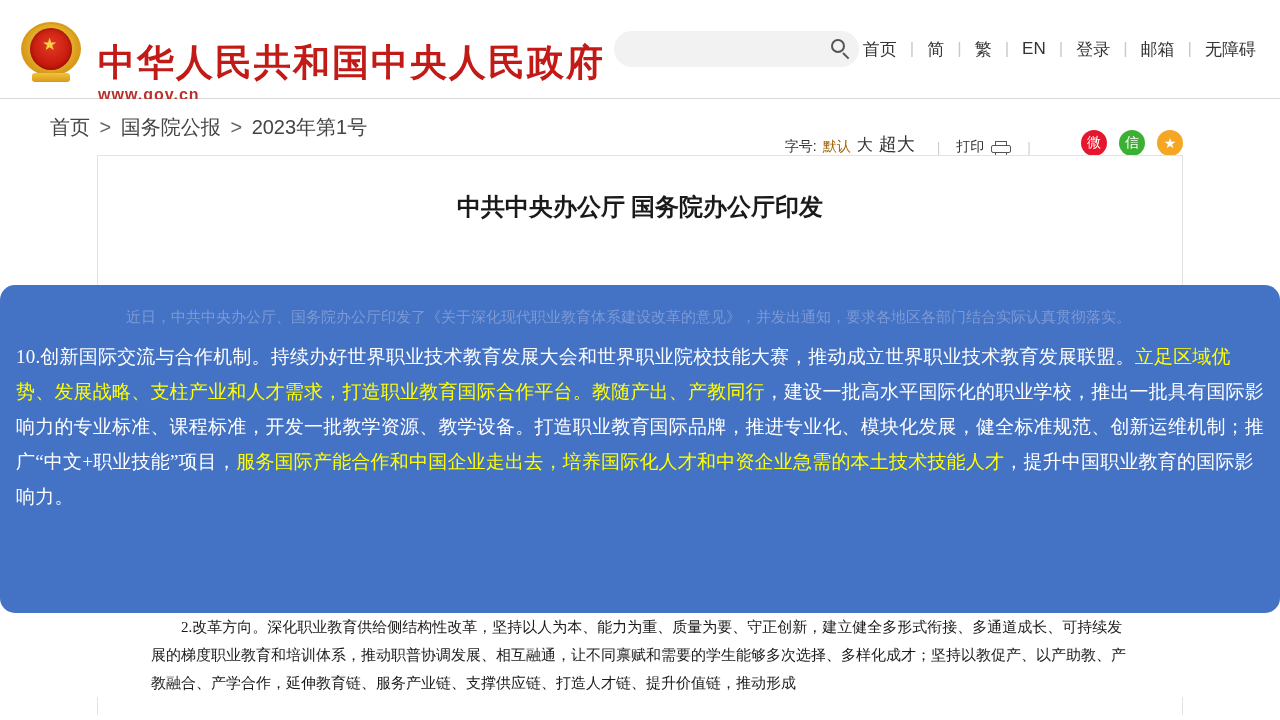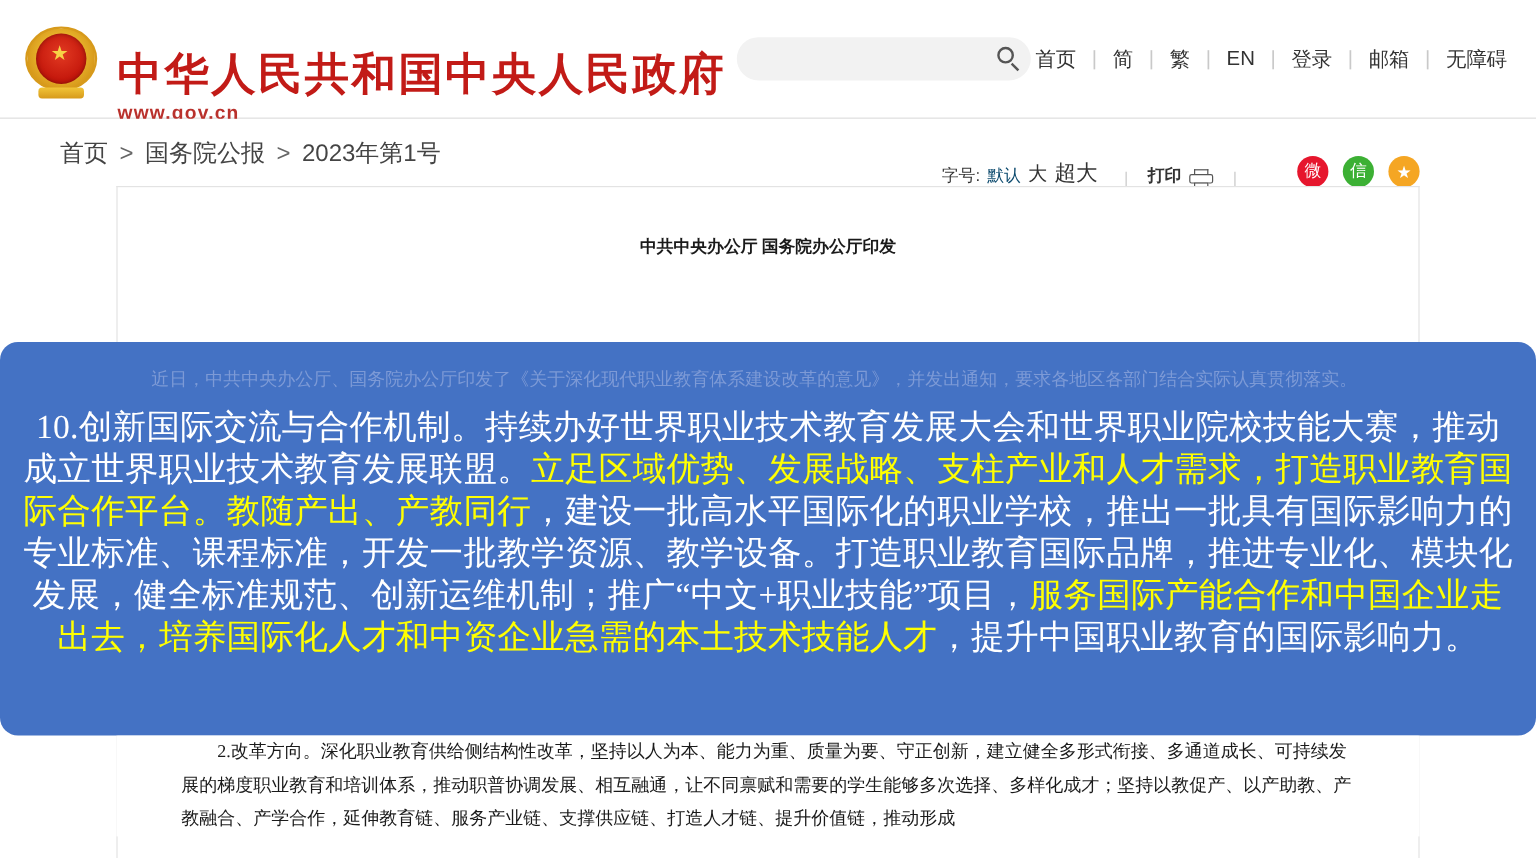--- a/index.html
+++ b/index.html
@@ -159,25 +159,25 @@
     position: absolute;
     right: 97px;
     display: flex;
     align-items: flex-end;
     font-size: 14px;
     color: #333;
     margin-top: 32px;
   }
   .fontsize-label { color: #333; margin-right: 6px; }
   .fs-opt { margin-right: 6px; color: #333; cursor: pointer; }
-  .fs-opt.active { color: #0c4a6e; }
+  .fs-opt.active { color: #a16207; }
   .fs-mid { font-size: 16px; }
   .fs-big { font-size: 18px; }
   .tool-divider { color: #cfcfcf; margin: 0 16px; }
-  .print-label { margin-right: 7px; font-weight: bold; }
+  .print-label { margin-right: 7px; }
   .printer {
     width: 20px; height: 15px;
     position: relative;
     display: inline-block;
   }
   .printer .body {
     position: absolute; left: 0; top: 4px;
     width: 20px; height: 8px;
     border: 1px solid #555;
     border-radius: 2px;
@@ -219,21 +219,21 @@
     background: #fff;
     overflow: hidden;
   }
   .article {
     padding: 34px 54px 0 54px;
     font-family: "Liberation Serif", serif;
     color: #1a1a1a;
   }
   .doc-title {
     text-align: center;
-    font-size: 14px;
+    font-size: 24px;
     font-weight: bold;
     line-height: 34px;
     font-family: "Liberation Serif", serif;
   }
   .doc-p {
     font-size: 15px;
     line-height: 28px;
     text-indent: 2em;
     margin: 14px 0 0 0;
     font-family: "Liberation Serif", serif;
@@ -258,26 +258,25 @@
     font-size: 15px;
     line-height: 28px;
     font-family: "Liberation Serif", serif;
     text-indent: 2em;
     padding: 0 80px;
     margin: 0;
     user-select: none;
   }
   .sel-main {
     color: #ffffff;
-    font-size: 28px;
+    font-size: 19px;
     line-height: 35px;
     font-family: "Liberation Serif", serif;
     margin: 8px 0 4px 0;
     letter-spacing: 0.2px;
-    text-align: center;
   }
   .sel-main .hl { color: #ffff00; }
 
   .below-sel {
     position: absolute;
     left: 97px;
     right: 97px;
     top: 613px;
     padding: 0 54px;
     background: #fff;

